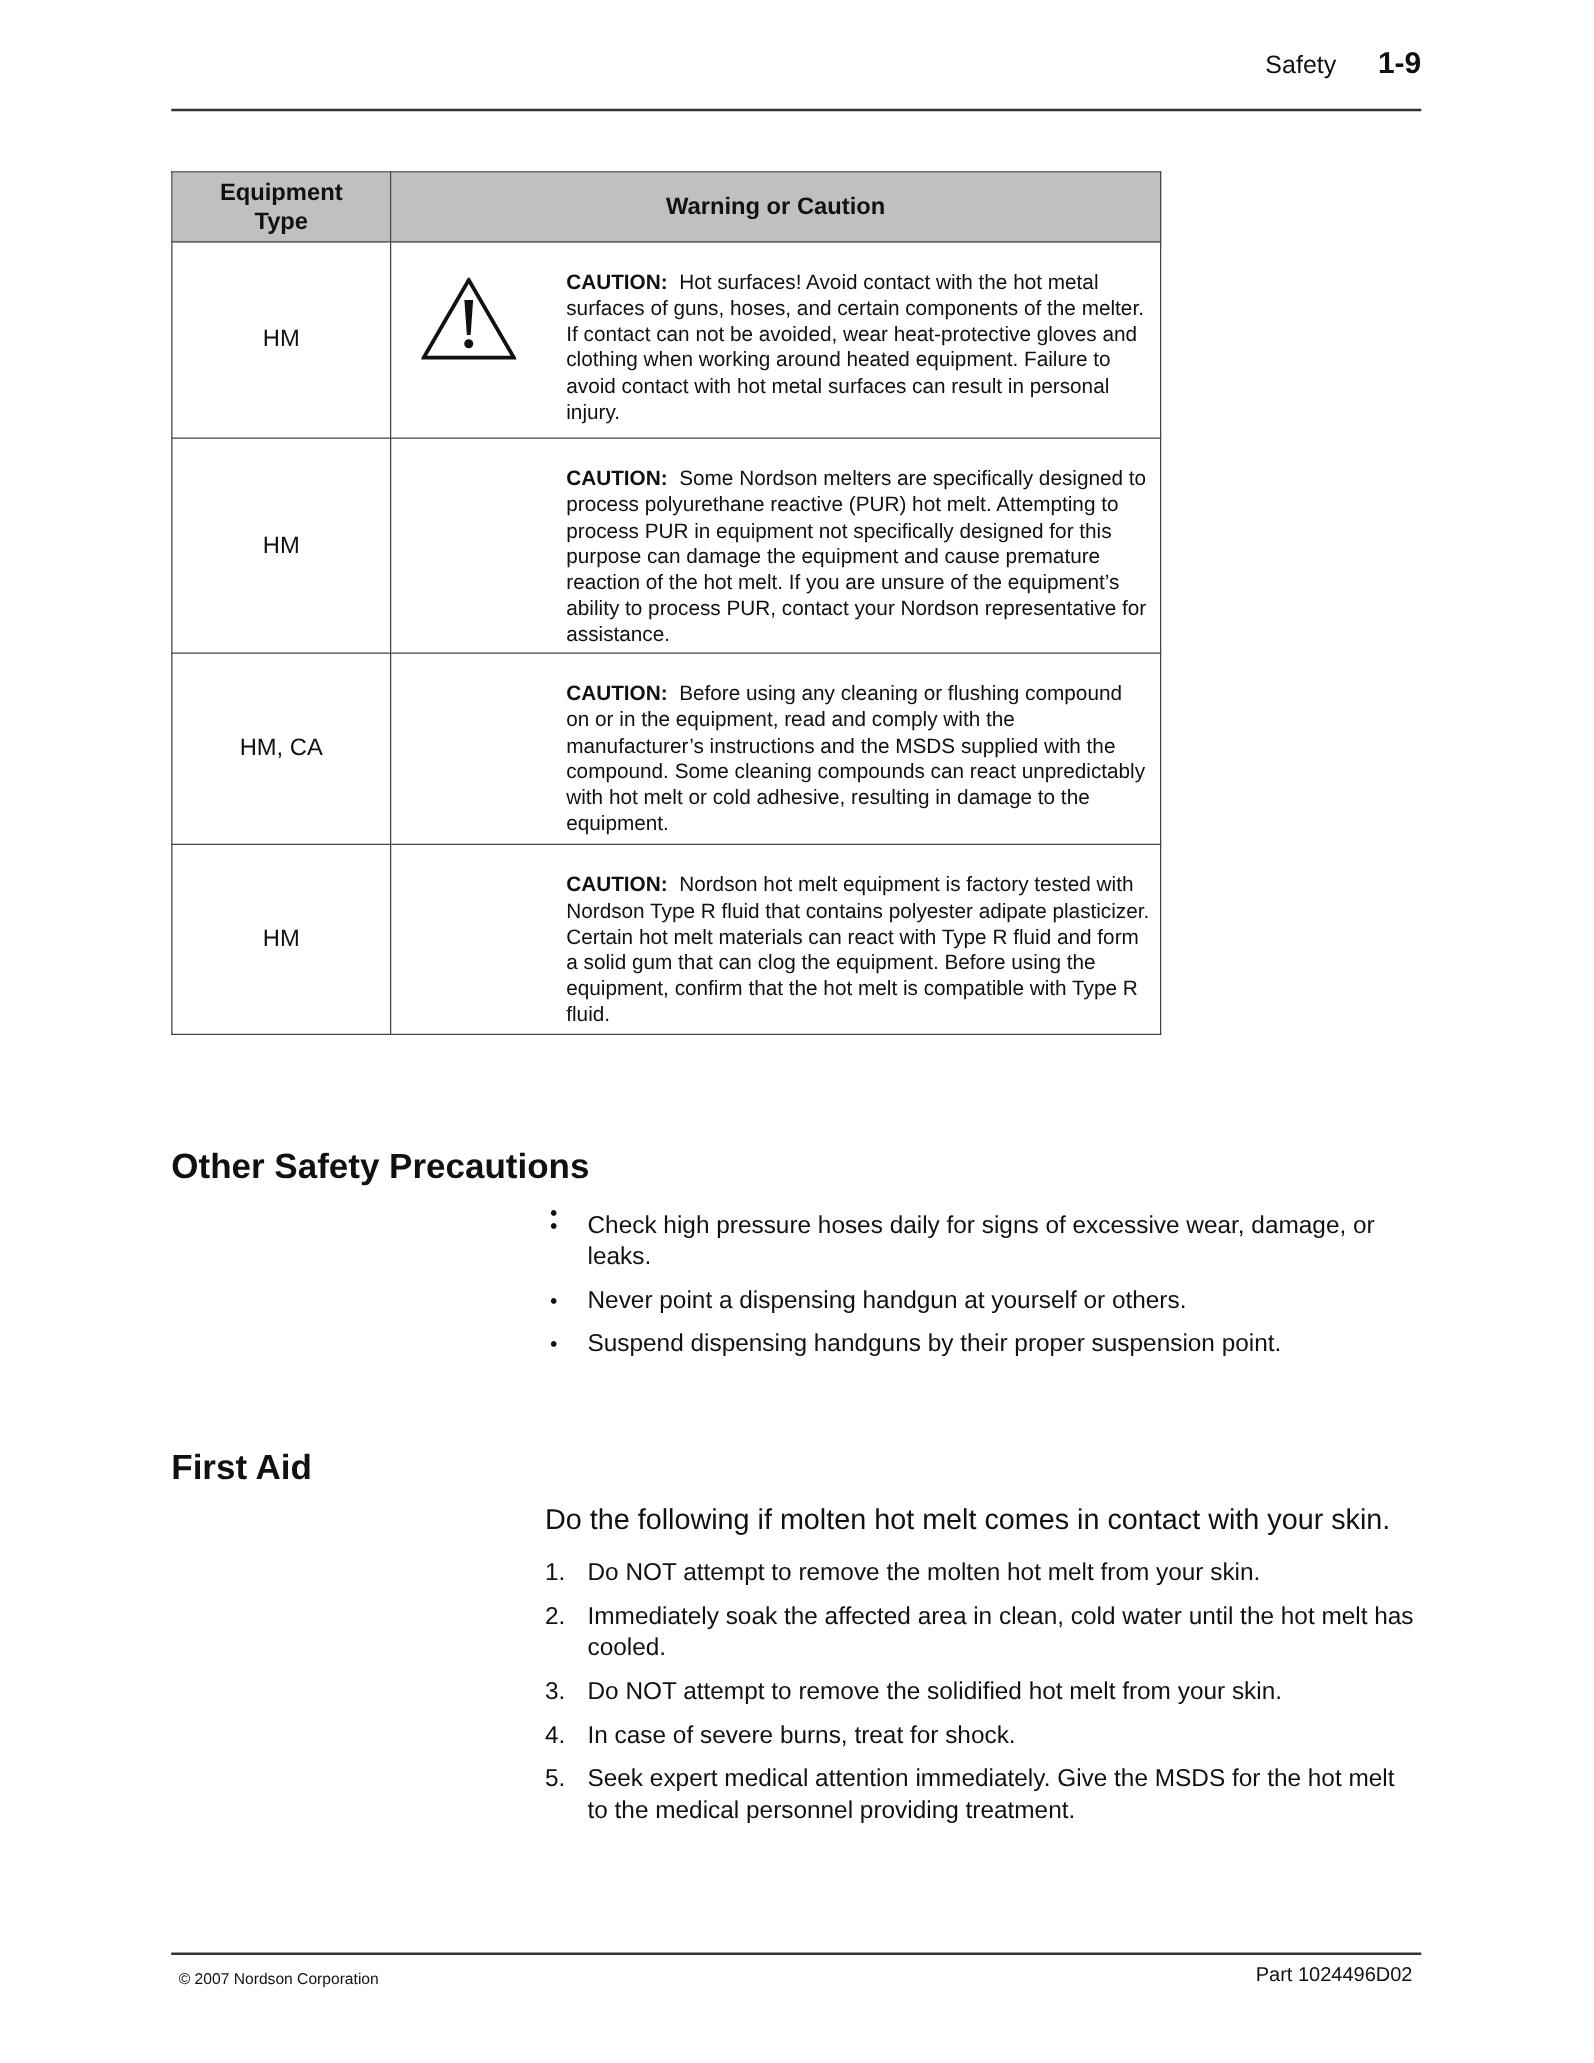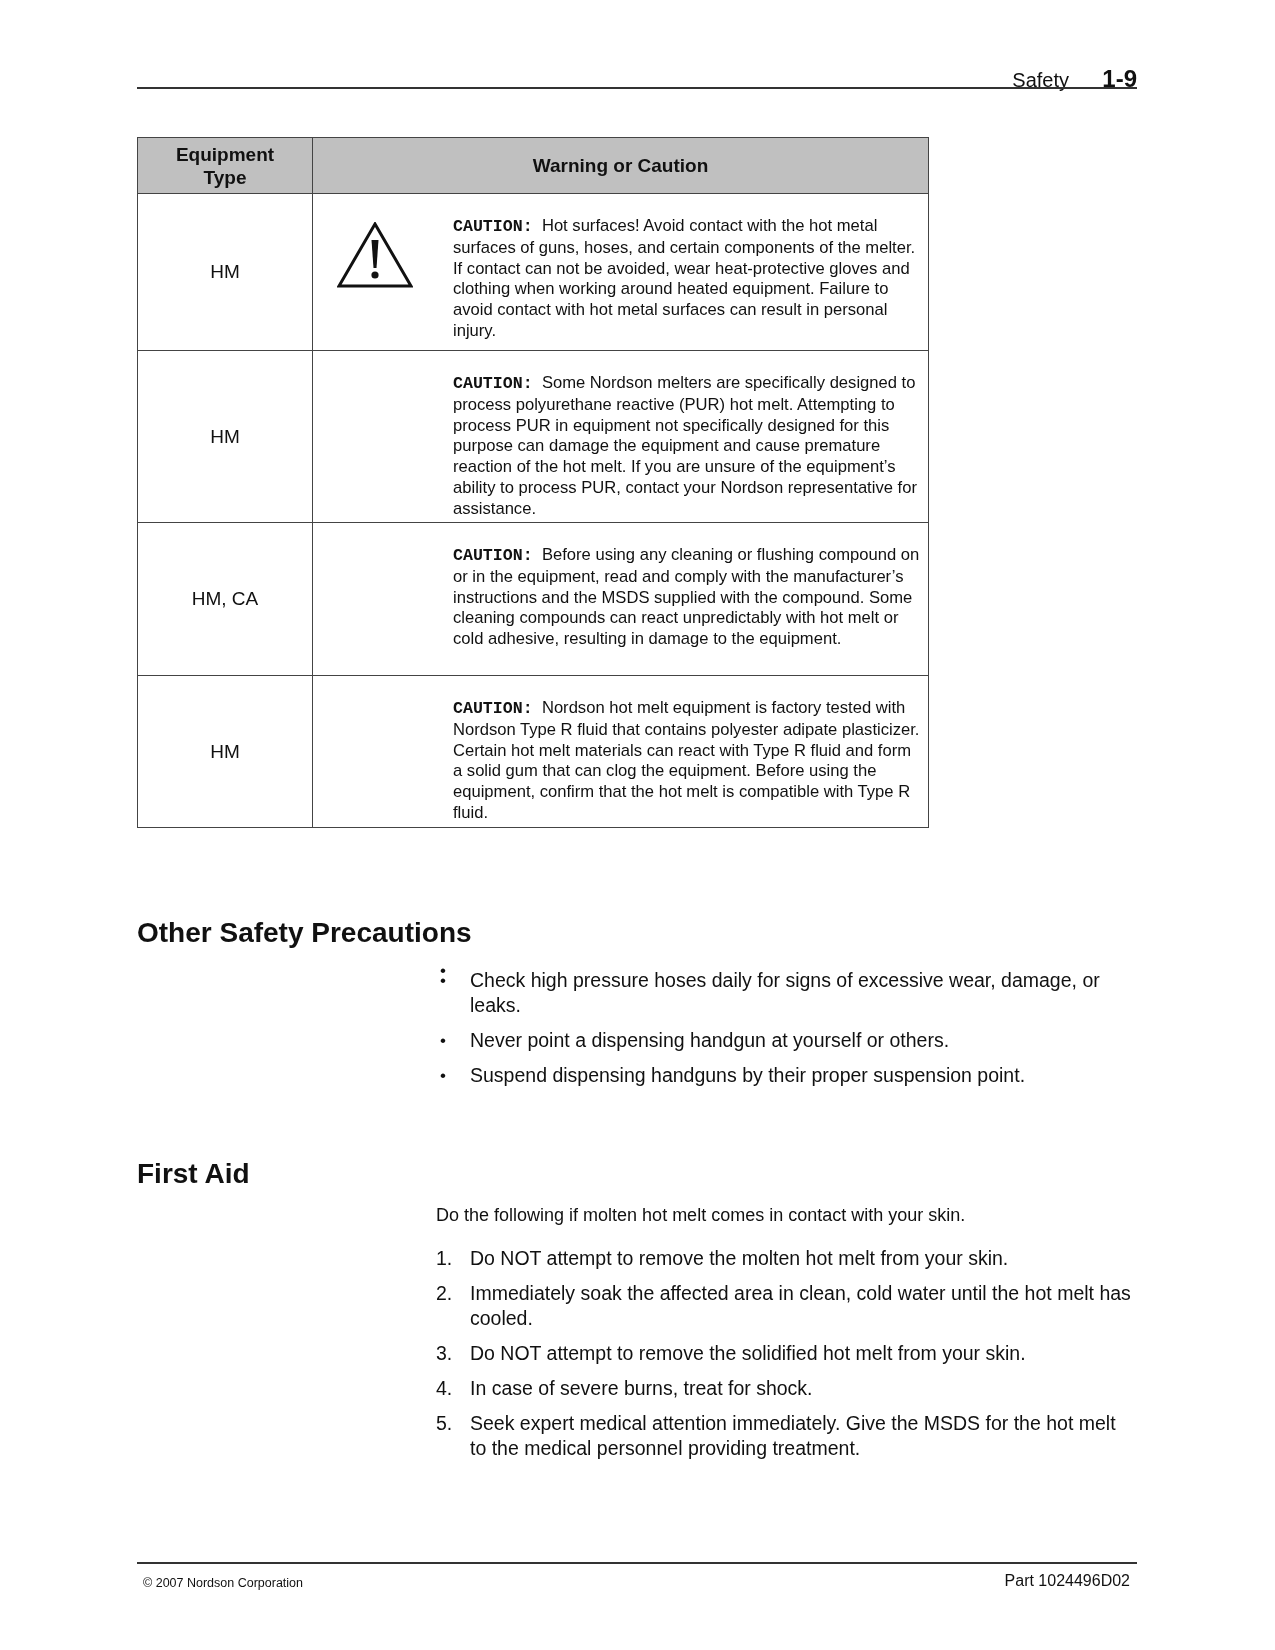--- a/index.html
+++ b/index.html
@@ -3,21 +3,21 @@
 <meta charset="utf-8">
 <style>
   html, body { margin: 0; padding: 0; background: #ffffff; }
   body {
     width: 1275px; height: 1650px; position: relative; overflow: hidden;
     font-family: "Liberation Sans", "DejaVu Sans", sans-serif; color: #111;
   }
   .abs { position: absolute; }
 
   
-  .run-head { left: 137px; width: 1000px; top: 64px; height: 36px; text-align: center; }
+  .run-head { left: 137px; width: 1000px; top: 36px; height: 36px; text-align: center; }
   .run-head .section { position: absolute; right: 68px; top: 5px; font-size: 20px; }
   .run-head .pgnum { position: absolute; right: 0; top: 1px; font-size: 24px; font-weight: bold; }
   .head-rule { left: 137px; top: 87px; width: 1000px; height: 2px; background: #333; }
 
   
   table.warn {
     position: absolute; left: 137px; top: 137px; width: 792px;
     border-collapse: collapse; table-layout: fixed;
   }
   table.warn th, table.warn td { border: 1.4px solid #444; padding: 0; }
@@ -26,32 +26,32 @@
     height: 55px; text-align: center; vertical-align: middle;
   }
   table.warn td.type {
     text-align: center; vertical-align: middle; font-size: 19px;
   }
   table.warn td.msg { vertical-align: top; position: relative; }
   .msg-text {
     margin-left: 140px; margin-right: 8px; margin-top: 22px;
     font-size: 16.6px; line-height: 20.8px;
   }
-  .msg-text .lbl { font-weight: bold; font-family: Liberation Mono, monospace; }
+  .msg-text .lbl { font-weight: bold; }
   .warn-icon { position: absolute; left: 24px; top: 28px; width: 76px; height: 66px; }
 
   
   .h2 { left: 137px; font-size: 28px; font-weight: bold; text-align: right; }
 
   
   .list { left: 436px; width: 700px; font-size: 19.5px; line-height: 25px; }
   .list .item { position: relative; padding-left: 34px; margin-bottom: 10px; }
   .list .marker { position: absolute; left: 0; top: 0; }
   .bullet .marker { left: 4px; font-size: 17px; }
-  .intro { left: 436px; font-size: 18px; line-height: 25px; }
+  .intro { left: 436px; font-size: 23px; line-height: 25px; }
 
   
   .foot-rule { left: 137px; top: 1562px; width: 1000px; height: 2px; background: #333; }
   .foot-left { left: 143px; top: 1576px; font-size: 12.5px; }
   .foot-right { right: 145px; top: 1572px; font-size: 16px; }
 </style>
 </head>
 <body>
 
 <div class="abs run-head">

